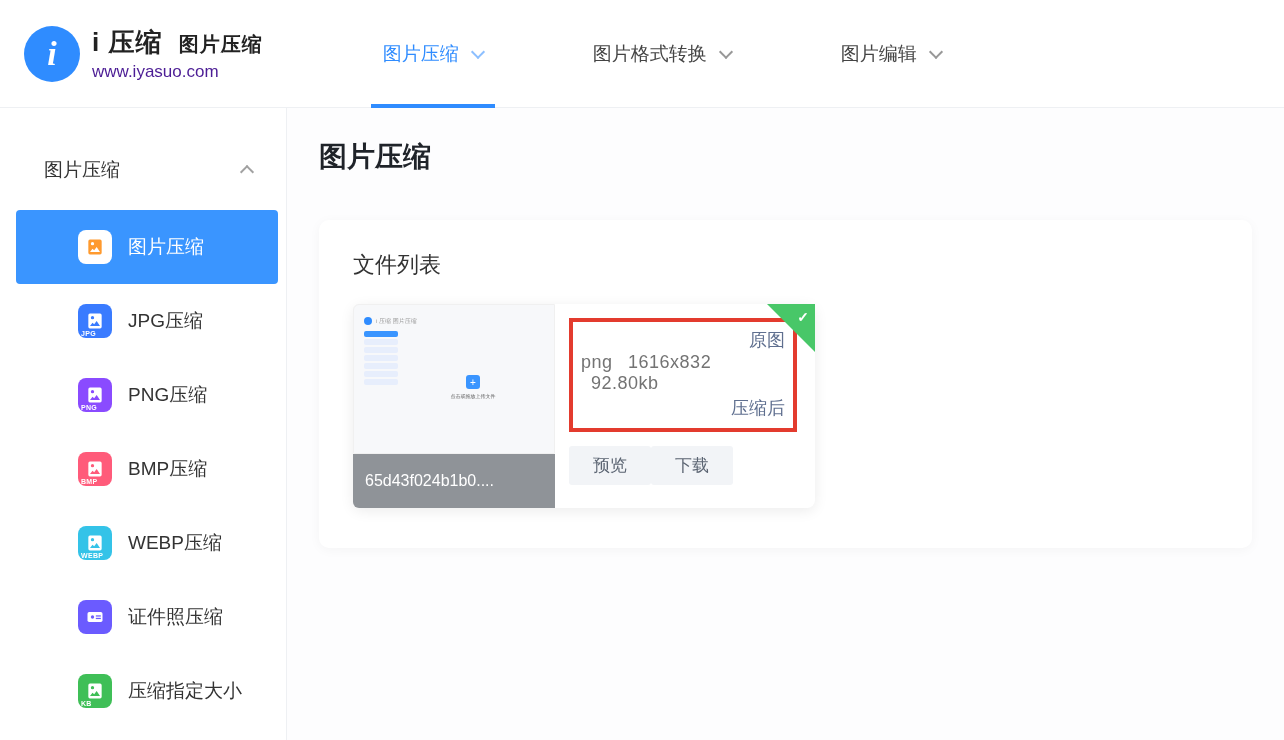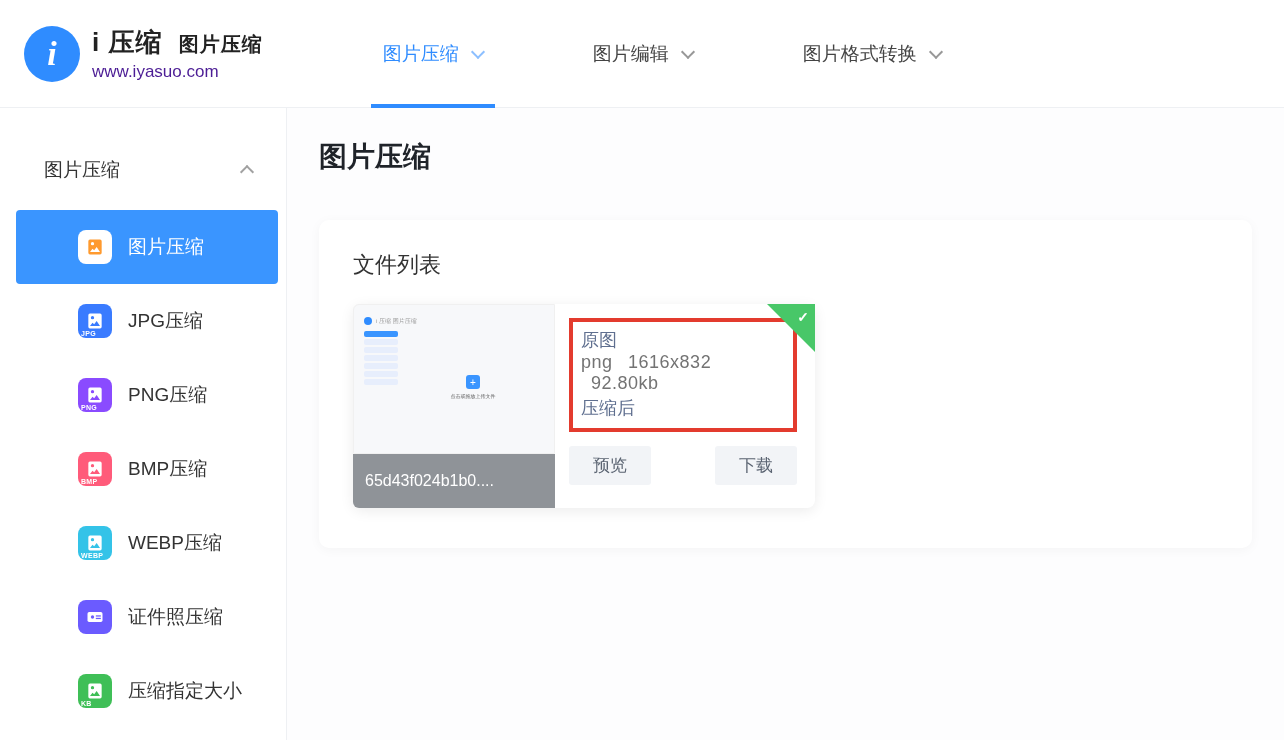--- a/index.html
+++ b/index.html
@@ -204,24 +204,24 @@
       border-color: transparent #48c768 transparent transparent;
     }
     .badge-corner::after{
       content:"✓"; position:absolute; top:5px; right:-42px; color:#fff; font-size:14px; font-weight:700;
     }
     .red-box {
       border: 4px solid #e33b2e;
       padding: 4px 8px 8px;
       margin-bottom: 14px;
     }
-    .info-label { font-size: 18px; color: #5f6f8f; margin-top:2px;}
+    .info-label { font-size: 18px; color: #5f6f8f; margin-top:2px;text-align:right;}
     .info-line { font-size: 18px; color: #737373; letter-spacing:.5px;}
     .info-line span + span { margin-left: 10px; }
-    .btn-row { display: flex; gap: 22px; justify-content: space-between; }
+    .btn-row { display: flex; justify-content: flex-start; }
     .btn {
       background: #f2f4f7;
       color: #5b6472;
       font-size: 17px;
       padding: 8px 24px;
       border-radius: 3px;
       cursor: pointer;
       border: none;
     }
   </style>
@@ -239,25 +239,25 @@
       <div class="logo-text-bottom">www.iyasuo.com</div>
     </div>
   </div>
 
   <div class="nav">
     <div class="nav-item active">
       <span>图片压缩</span>
       <span class="chev"></span>
     </div>
     <div class="nav-item">
+      <span>图片格式转换</span>
+      <span class="chev"></span>
+    </div>
+    <div class="nav-item">
       <span>图片编辑</span>
-      <span class="chev"></span>
-    </div>
-    <div class="nav-item">
-      <span>图片格式转换</span>
       <span class="chev"></span>
     </div>
   </div>
 </div>
 
 <div class="body">
 
   <div class="sidebar">
     <div class="side-group-header">
       <span>图片压缩</span>

